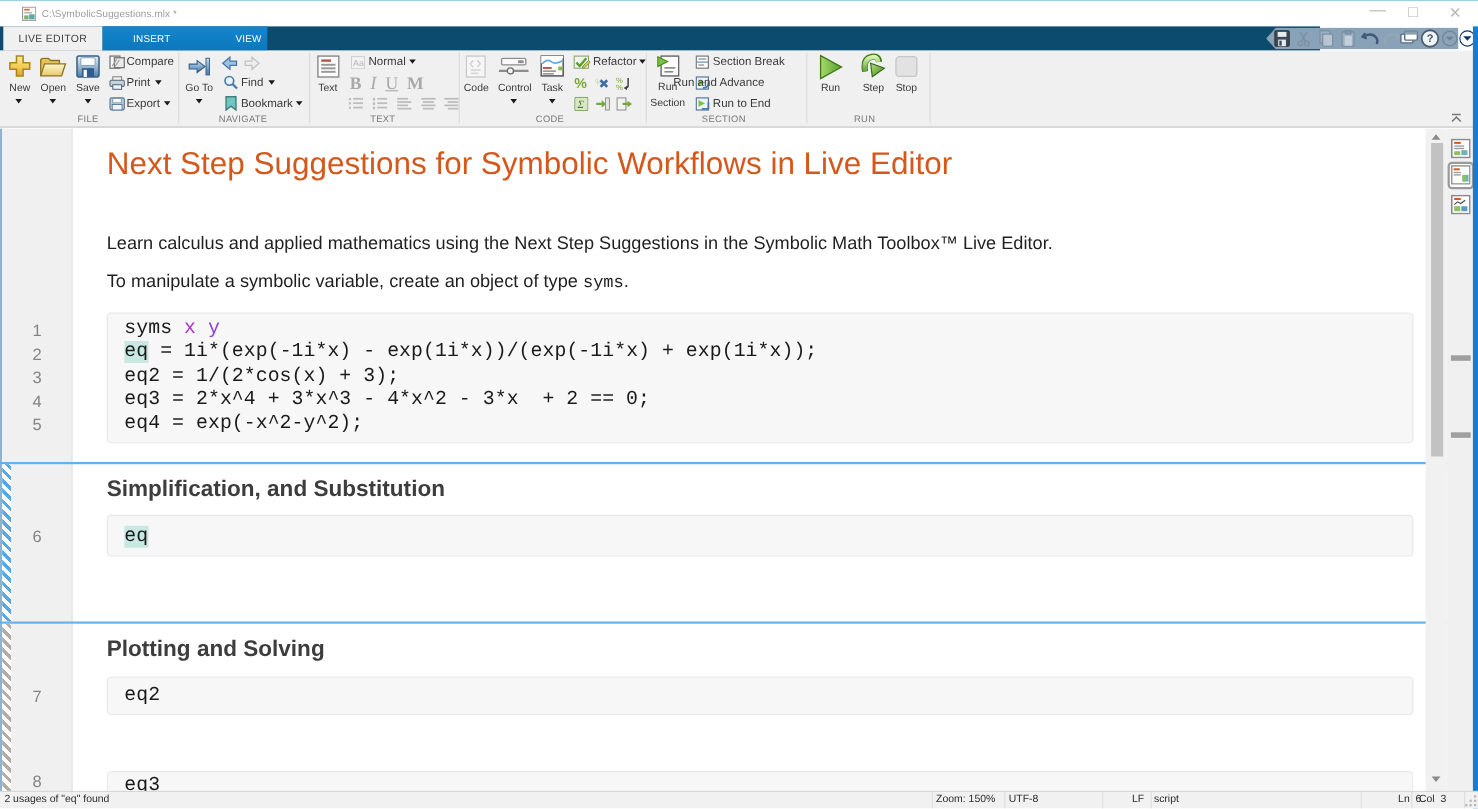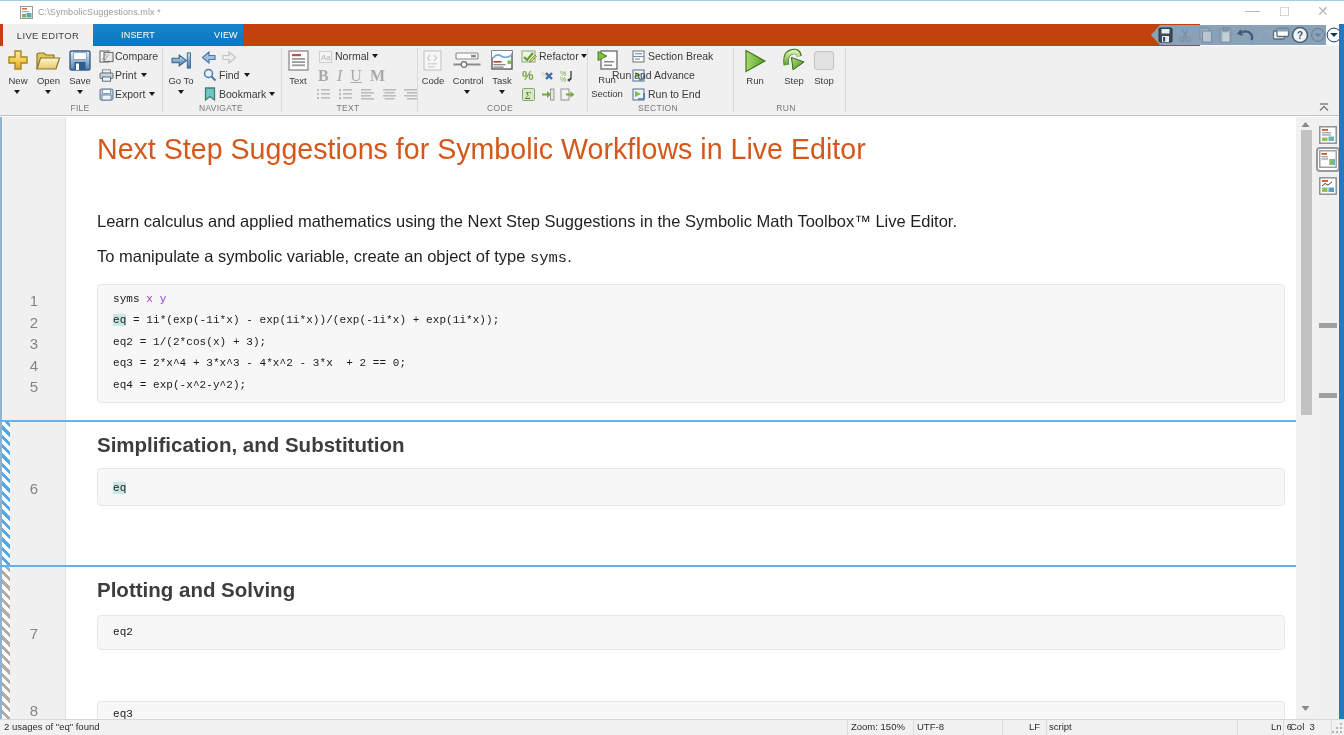--- a/index.html
+++ b/index.html
@@ -7,21 +7,21 @@
 body { font-family:"Liberation Sans", sans-serif; position:relative; background:#fff; }
 #win { position:absolute; left:0; top:0; width:1344px; height:735px; }
 .abs { position:absolute; }
 
 
 #titlebar { left:0; top:0; width:1344px; height:24px; background:#ffffff; border-top:1px solid #9ad0e0; }
 #titletext { left:38px; top:7px; font-size:9px; color:#9b9b9b; letter-spacing:0.1px; }
 .winbtn { top:5px; font-size:13px; color:#b9b9b9; }
 
 
-#tabstrip { left:0; top:24px; width:1200px; height:22px; background:#c2410c;text-decoration:underline; }
+#tabstrip { left:0; top:24px; width:1200px; height:22px; background:#0c4a6e;text-decoration:underline; }
 #tabblue { left:93px; top:0; width:150px; height:22px; background:linear-gradient(#1486cd,#0d77bd); }
 #tab-live { left:3px; top:0; width:90px; height:22px; background:#f0f0f0; color:#3c3c3c; font-size:9.5px; letter-spacing:0.3px; text-align:center; line-height:23px; }
 .tabtxt { top:0; height:22px; color:#fff; font-size:9px; letter-spacing:0.2px; line-height:23px; }
 
 
 #ribbon { left:0; top:46px; width:1344px; height:70px; background:#f0f0f0; border-bottom:1px solid #c3c3c3; }
 .gsep { top:2px; width:1px; height:64px; background:#d9d9d9; }
 .glabel { top:58px; font-size:8.5px; color:#787878; text-align:center; letter-spacing:0.3px; }
 .blabel { font-size:9.5px; color:#3a3a3a; text-align:center; }
 .rowtxt { font-size:10.5px; color:#3a3a3a; }
@@ -35,21 +35,21 @@
 #hatchblue { left:1.5px; top:422px; width:8.8px; height:143px;
   background:repeating-linear-gradient(45deg,#ffffff 0 3.6px,#55a7e6 3.6px 6.6px) #ffffff; }
 #hatchgray { left:1.5px; top:567px; width:8.8px; height:152px;
   background:repeating-linear-gradient(45deg,#ffffff 0 3.6px,#b3aca4 3.6px 6.6px) #ffffff; }
 .secline { left:0; width:1315px; height:2px; background:#66b1e8; }
 
 #h1 { left:97px; top:133px; font-size:28.6px; color:#d4581c; }
 .para { left:97px; font-size:16.5px; color:#1f1f1f; }
 mono { font-family:"Liberation Mono", monospace; font-size:15.5px; }
 .codeblock { left:97px; width:1188px; background:#f7f7f7; border:1px solid #e7e7e7; border-radius:4px; }
-.code { font-family:"Liberation Mono", monospace; font-size:11px; letter-spacing:0.06px; line-height:21.45px; color:#1a1a1a; white-space:pre; }
+.code { font-family:"Liberation Mono", monospace; font-size:18px; letter-spacing:0.06px; line-height:21.45px; color:#1a1a1a; white-space:pre; }
 .h2 { left:97px; font-size:20.5px; font-weight:bold; color:#3d3d3d; }
 .hl { background:#cae8e2; }
 
 
 #sbar { left:1296px; top:117px; width:19px; height:602px; background:#f1f1f1; }
 #sthumb { left:1301px; top:130px; width:11px; height:285px; background:#c2c2c2; }
 #rpanel { left:1315px; top:117px; width:24px; height:602px; background:#f0f0f0; }
 #bluestrip { left:1339px; top:24px; width:5px; height:711px; background:#1a7ace; }
 .mark { left:1319px; width:18px; height:5px; background:#9f9f9f; }
 

